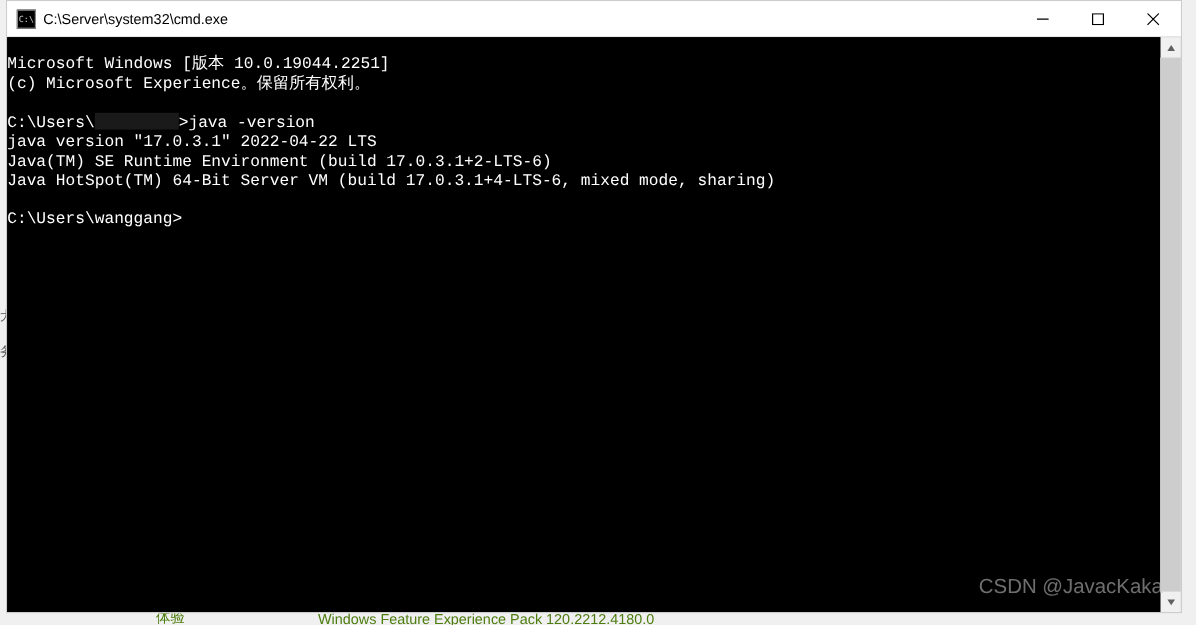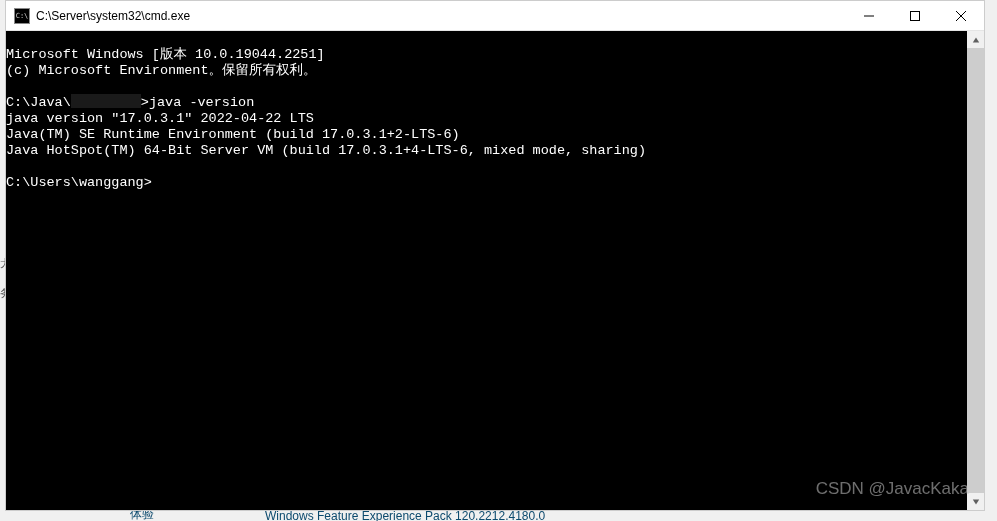--- a/index.html
+++ b/index.html
@@ -136,21 +136,21 @@
       font-size: 17px;
       font-family: Arial, sans-serif;
       pointer-events: none;
     }
     .bg-row {
       position: absolute;
       bottom: 0;
       left: 0;
       width: 872px;
       height: 13px;
-      color: #0c4a6e;
+      color: #4d7c0f;
       font-size: 12px;
       display: flex;
       align-items: flex-end;
     }
     .bg-item1 {
       position: absolute;
       left: 130px;
       bottom: -2px;
     }
     .bg-item2 {
@@ -213,23 +213,23 @@
         <svg viewBox="0 0 10 10">
             <line x1="0" y1="0" x2="10" y2="10" stroke="#000" stroke-width="1"></line>
             <line x1="10" y1="0" x2="0" y2="10" stroke="#000" stroke-width="1"></line>
           </svg>
       </div>
     </div>
   </div>
   <div class="terminal-area">
     <div class="terminal-content">
 <span class="terminal-line">Microsoft Windows [版本 10.0.19044.2251]</span>
-<span class="terminal-line">(c) Microsoft Environment。保留所有权利。</span>
+<span class="terminal-line">(c) Microsoft Experience。保留所有权利。</span>
 <span class="terminal-line"></span>
-<span class="terminal-line"><span>C:\Java\</span><span class="redacted"></span><span>&gt;java -version</span></span>
+<span class="terminal-line"><span>C:\Users\</span><span class="redacted"></span><span>&gt;java -version</span></span>
 <span class="terminal-line">java version "17.0.3.1" 2022-04-22 LTS</span>
 <span class="terminal-line">Java(TM) SE Runtime Environment (build 17.0.3.1+2-LTS-6)</span>
 <span class="terminal-line">Java HotSpot(TM) 64-Bit Server VM (build 17.0.3.1+4-LTS-6, mixed mode, sharing)</span>
 <span class="terminal-line"></span>
 <span class="terminal-line">C:\Users\wanggang&gt;</span>
     </div>
     <div class="scrollbar">
       <div class="scrollbar-btn">
         <svg viewBox="0 0 10 10">
             <polygon points="5,2 9,8 1,8" fill="#606060"></polygon>

